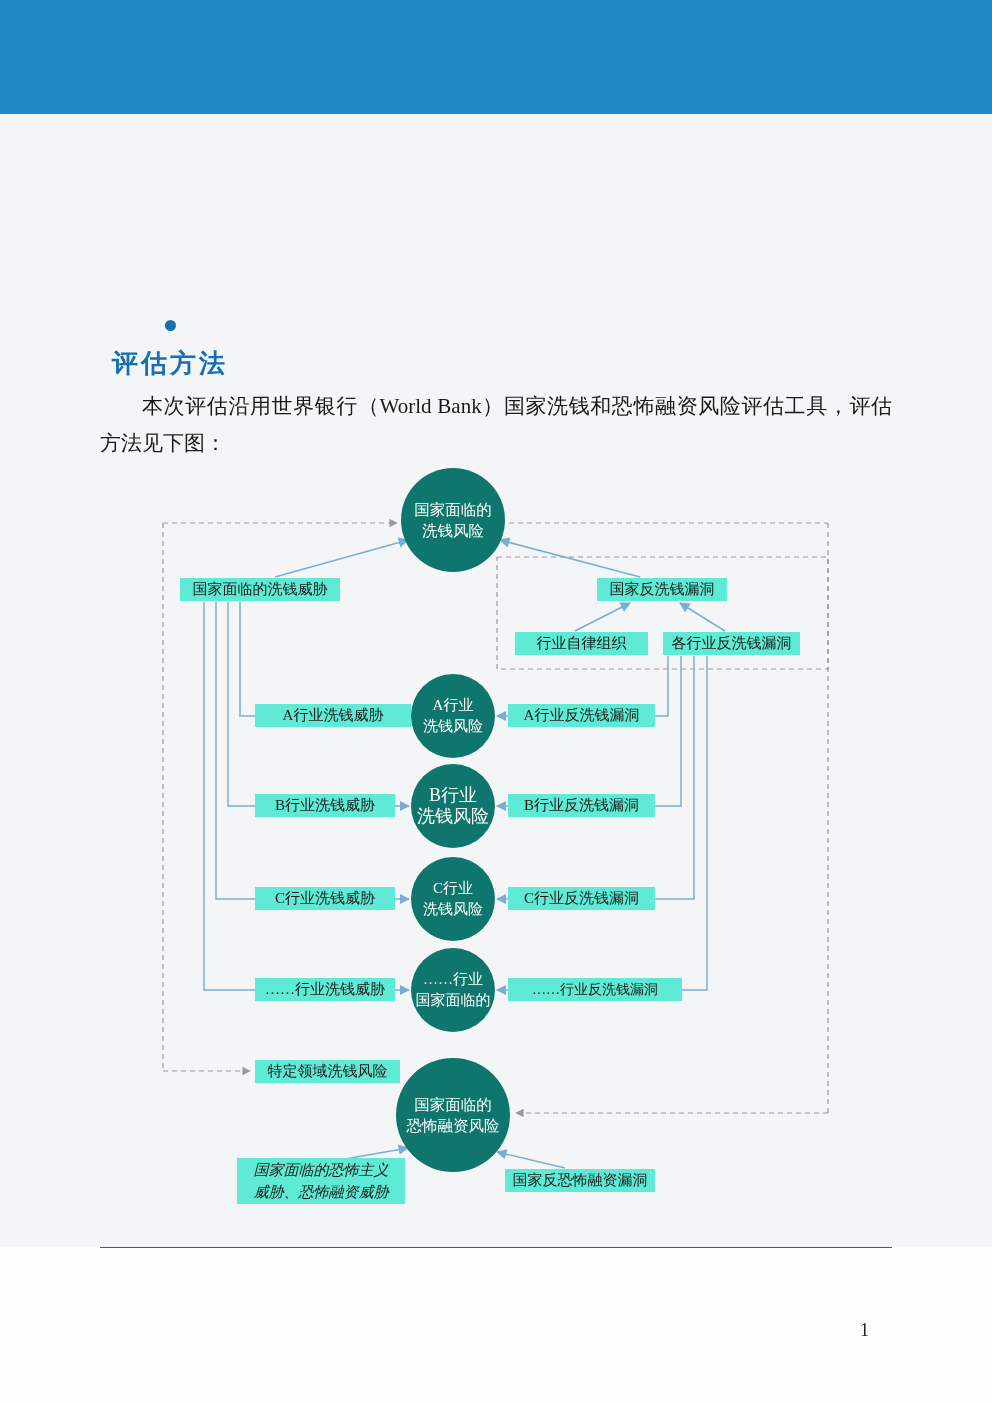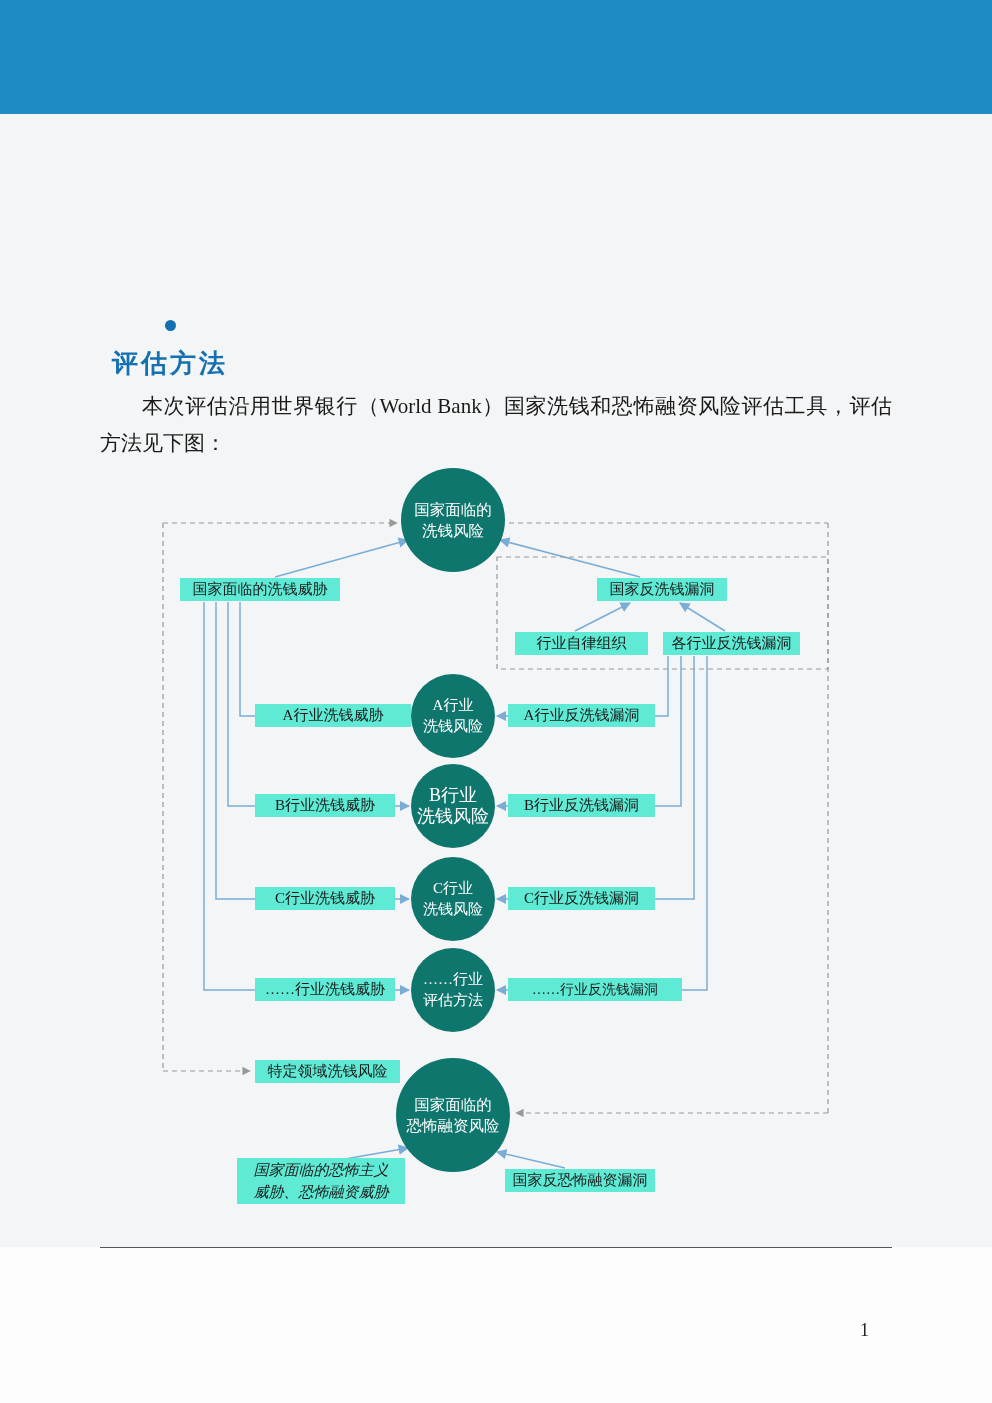--- a/index.html
+++ b/index.html
@@ -121,21 +121,21 @@
 洗钱风险</div>
     <div class="box" style="left:508px;top:332px;width:147px">B行业反洗钱漏洞</div>
 
     <div class="box" style="left:255px;top:425px;width:140px">C行业洗钱威胁</div>
     <div class="node" style="left:411px;top:395px;width:84px;height:84px;font-size:15px">C行业
 洗钱风险</div>
     <div class="box" style="left:508px;top:425px;width:147px">C行业反洗钱漏洞</div>
 
     <div class="box" style="left:255px;top:516px;width:140px">……行业洗钱威胁</div>
     <div class="node" style="left:411px;top:486px;width:84px;height:84px;font-size:15px">……行业
-评估方法</div>
+国家面临的</div>
     <div class="box" style="left:508px;top:516px;width:174px;font-size:14px">……行业反洗钱漏洞</div>
 
     <div class="box" style="left:255px;top:598px;width:145px">特定领域洗钱风险</div>
 
     <div class="node" style="left:396px;top:596px;width:114px;height:114px">国家面临的
 恐怖融资风险</div>
 
     <div class="box multi" style="left:237px;top:696px;width:168px">国家面临的恐怖主义
 威胁、恐怖融资威胁</div>
     <div class="box" style="left:505px;top:707px;width:150px">国家反恐怖融资漏洞</div>

